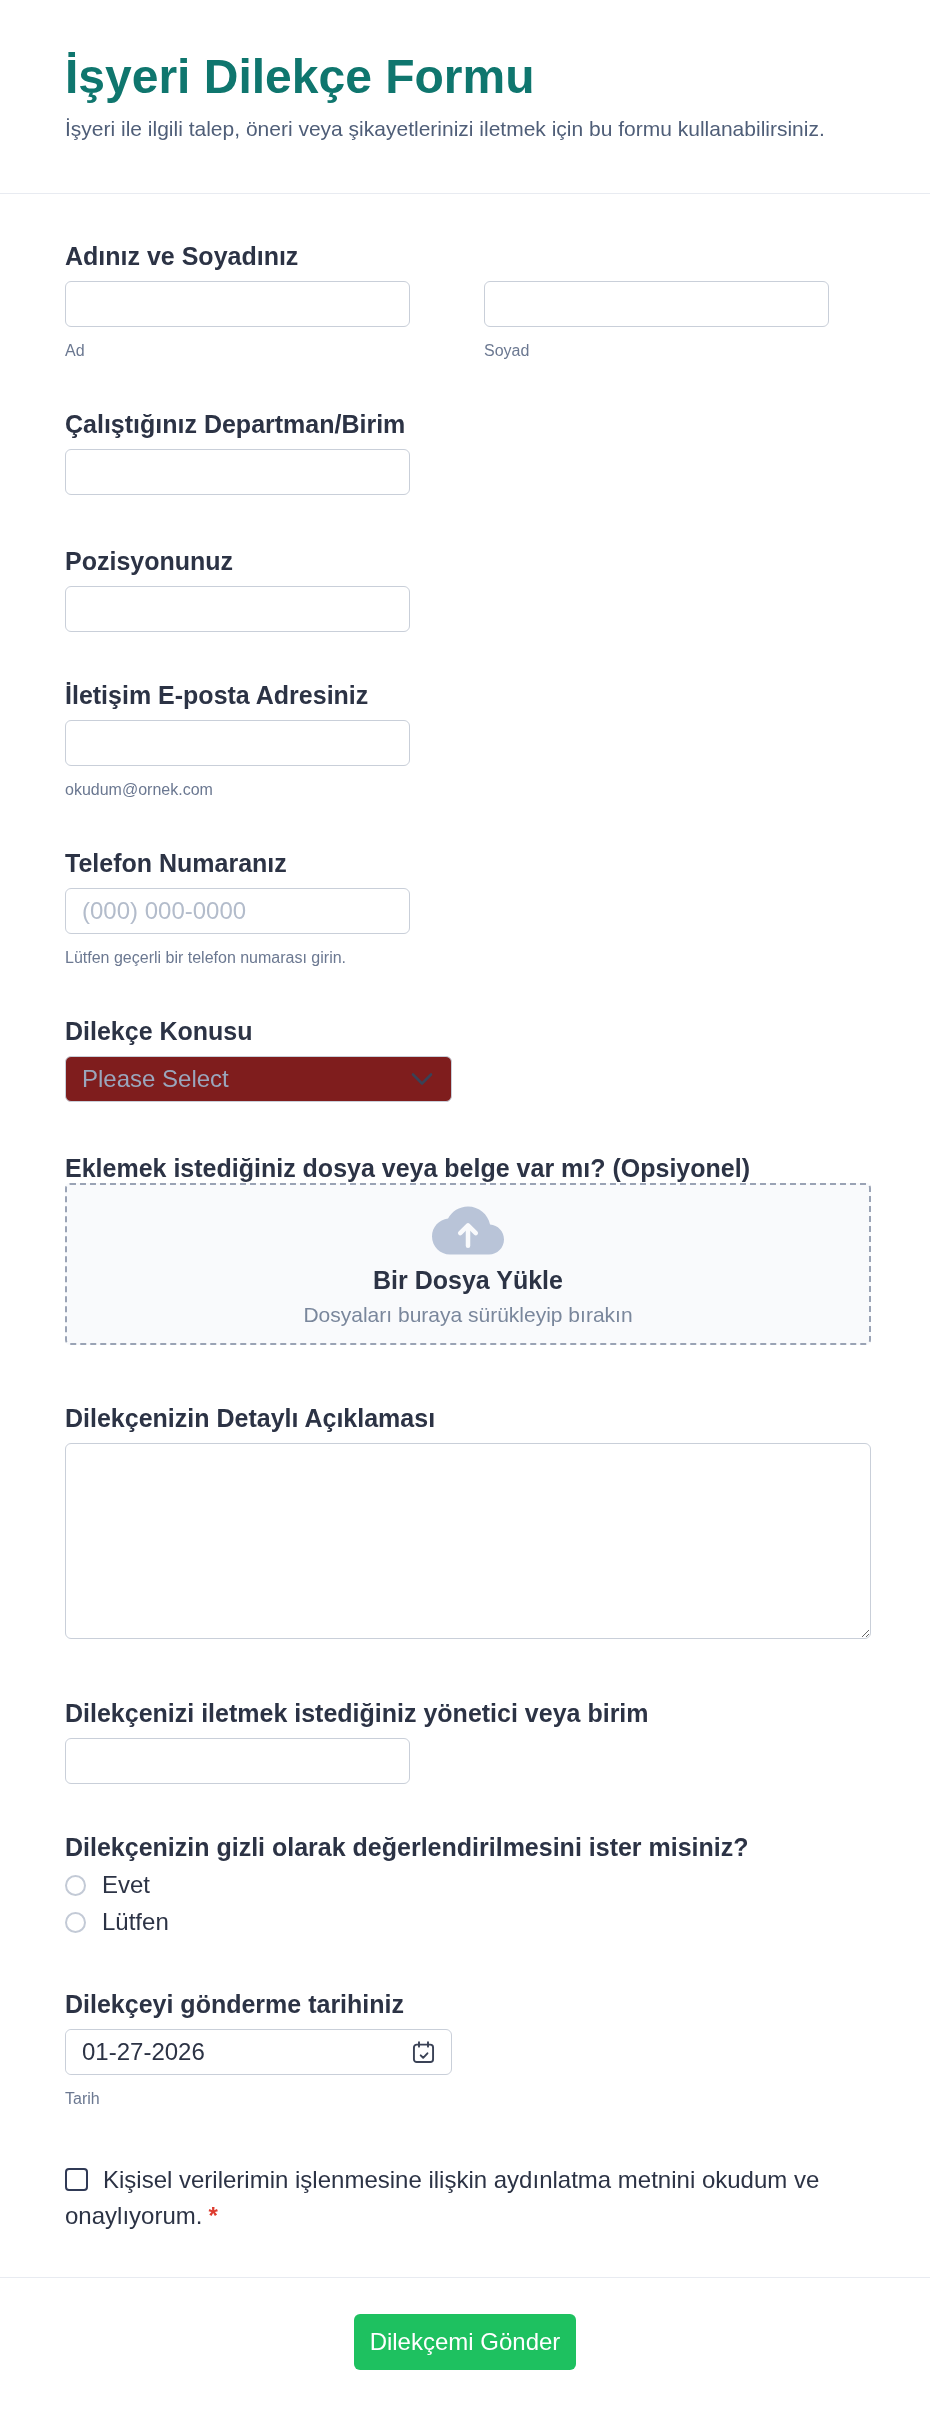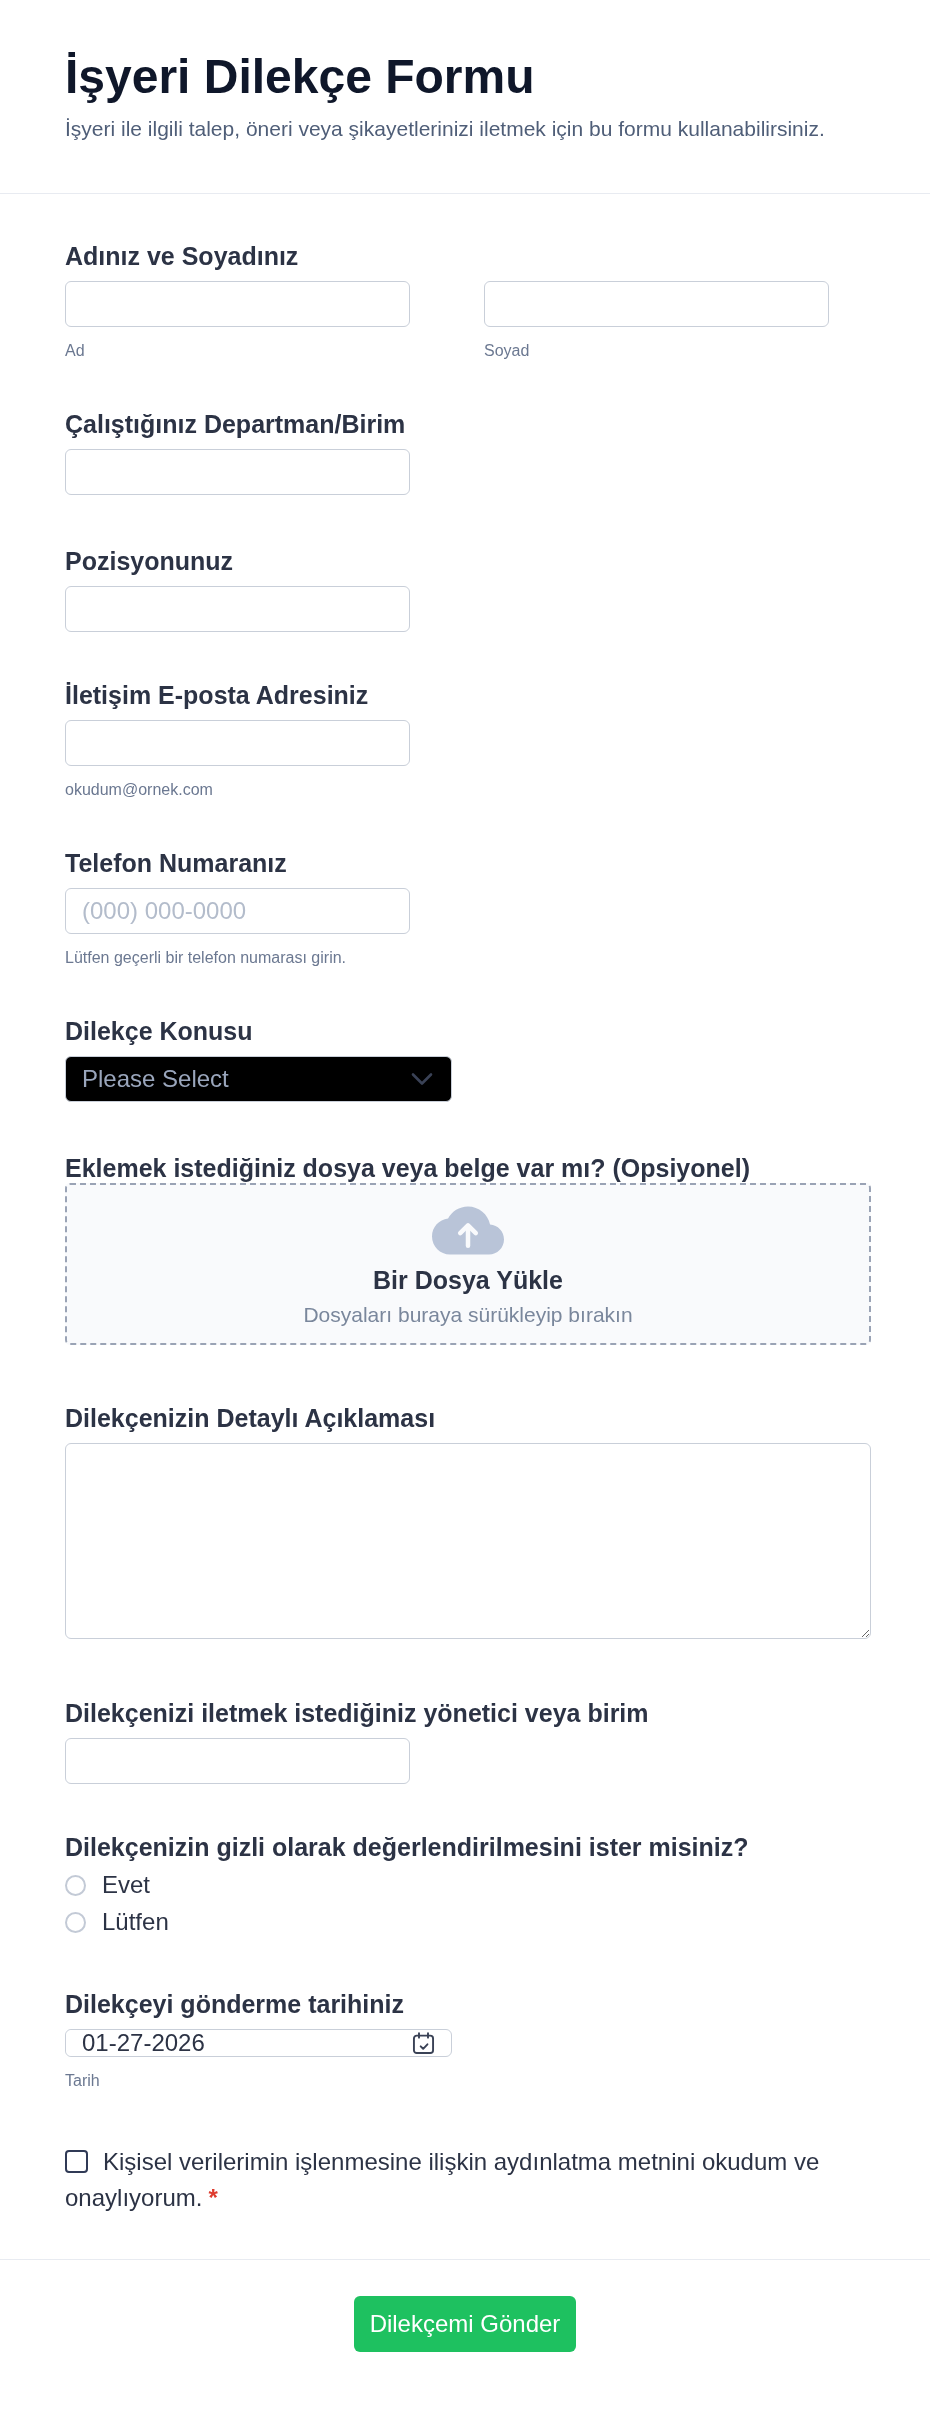--- a/index.html
+++ b/index.html
@@ -14,21 +14,21 @@
   
   .header {
     padding: 48px 60px 0 65px;
     height: 194px;
     border-bottom: 1px solid #e8ebf1;
   }
   .page-title {
     font-size: 48px;
     font-weight: 700;
     line-height: 58px;
-    color: #0f172a;
+    color: #0f766e;
   }
   .page-subtitle {
     margin-top: 8px;
     font-size: 21px;
     line-height: 30px;
     color: #4f5e78;
   }
   
   .form { padding: 47px 59px 43px 65px; }
   .field { }
@@ -66,21 +66,21 @@
   .selectbox {
     width: 387px;
     height: 46px;
     border: 1px solid #c9cfd9;
     border-radius: 6px;
     padding: 0 18px 0 16px;
     display: flex;
     align-items: center;
     justify-content: space-between;
     cursor: pointer;
-    background: #000000;
+    background: #7f1d1d;
   }
   .select-placeholder { font-size: 24px; color: #9aa6bc; }
   
   .textarea {
     display: block;
     width: 806px;
     height: 196px;
     border: 1px solid #c9cfd9;
     border-radius: 6px;
     padding: 12px 16px;
@@ -114,21 +114,21 @@
     border-radius: 50%;
     background: #ffffff;
     display: inline-block;
     margin-right: 16px;
     cursor: pointer;
     flex: 0 0 auto;
   }
   .radio-label { font-size: 24px; color: #2c3345; }
   
   .datebox {
-    width: 387px; height: 28px;
+    width: 387px; height: 46px;
     border: 1px solid #c9cfd9;
     border-radius: 6px;
     display: flex; align-items: center;
     padding: 0 14px 0 0;
   }
   .date-input {
     border: none; outline: none;
     width: 100%; height: 100%;
     padding: 0 16px;
     font-family: "Liberation Sans", "DejaVu Sans", sans-serif;

